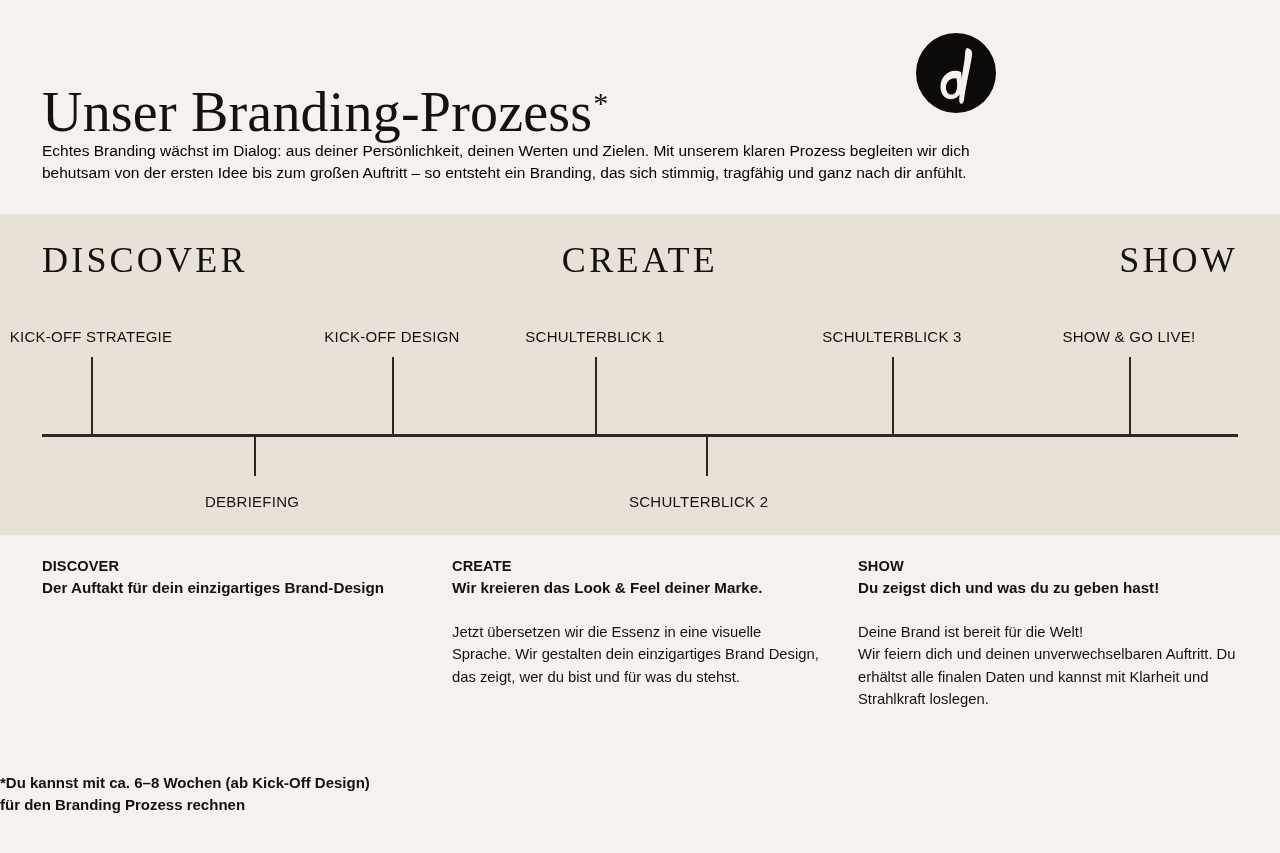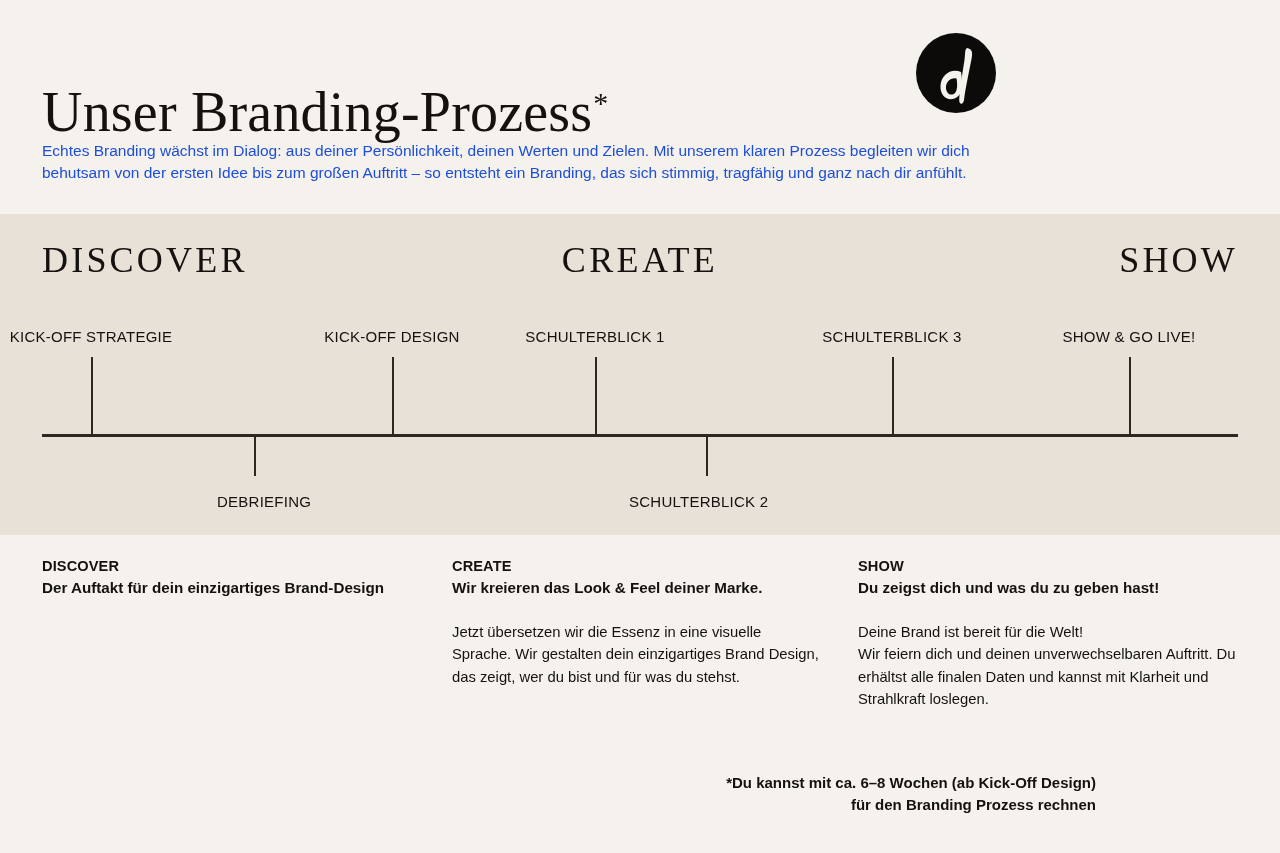--- a/index.html
+++ b/index.html
@@ -45,21 +45,21 @@
     top: 2px;
     left: 1px;
   }
   .intro {
     position: absolute;
     left: 42px;
     top: 124px;
     width: 930px;
     font-size: 15.5px;
     line-height: 22.6px;
-    color: #1d4ed8;
+    color: #000000;
   }
   .logo {
     position: absolute;
     right: 42px;
     top: 32px;
     width: 82px;
     height: 82px;
   }
 
   
@@ -152,21 +152,21 @@
     line-height: 22.3px;
     white-space: pre-line;
   }
 
   
   .footnote {
     position: absolute;
     left: 0;
     top: 772px;
     width: 1096px;
-    text-align: right;
+    text-align: left;
     font-size: 15px;
     line-height: 22px;
     font-weight: bold;
     color: #14110f;
     white-space: pre-line;
   }
 </style>
 </head>
 <body>
 
@@ -206,21 +206,21 @@
       <div class="tick-label top" style="left: 9.71094px;">KICK-OFF STRATEGIE</div>
       <div class="tick up" style="left: 392px;"></div>
       <div class="tick-label top" style="left: 324.281px; text-align: center;">KICK-OFF DESIGN</div>
       <div class="tick up" style="left: 595px;"></div>
       <div class="tick-label top" style="left: 525.328px;">SCHULTERBLICK 1</div>
       <div class="tick up" style="left: 892px;"></div>
       <div class="tick-label top" style="left: 822.328px;">SCHULTERBLICK 3</div>
       <div class="tick up" style="left: 1129px;"></div>
       <div class="tick-label top" style="left: 1062.52px;">SHOW &amp; GO LIVE!</div>
       <div class="tick down" style="left: 254px;"></div>
-      <div class="tick-label bottom" style="left: 217px;">DEBRIEFING</div>
+      <div class="tick-label bottom" style="left: 205px;">DEBRIEFING</div>
       <div class="tick down" style="left: 706px;"></div>
       <div class="tick-label bottom" style="left: 629px;">SCHULTERBLICK 2</div>
     </div>
 </div>
 
 <div class="columns">
 
   <div class="col c0">
     <div class="col-eyebrow">DISCOVER</div>
     <div class="col-head">Der Auftakt für dein einzigartiges Brand-Design</div>

